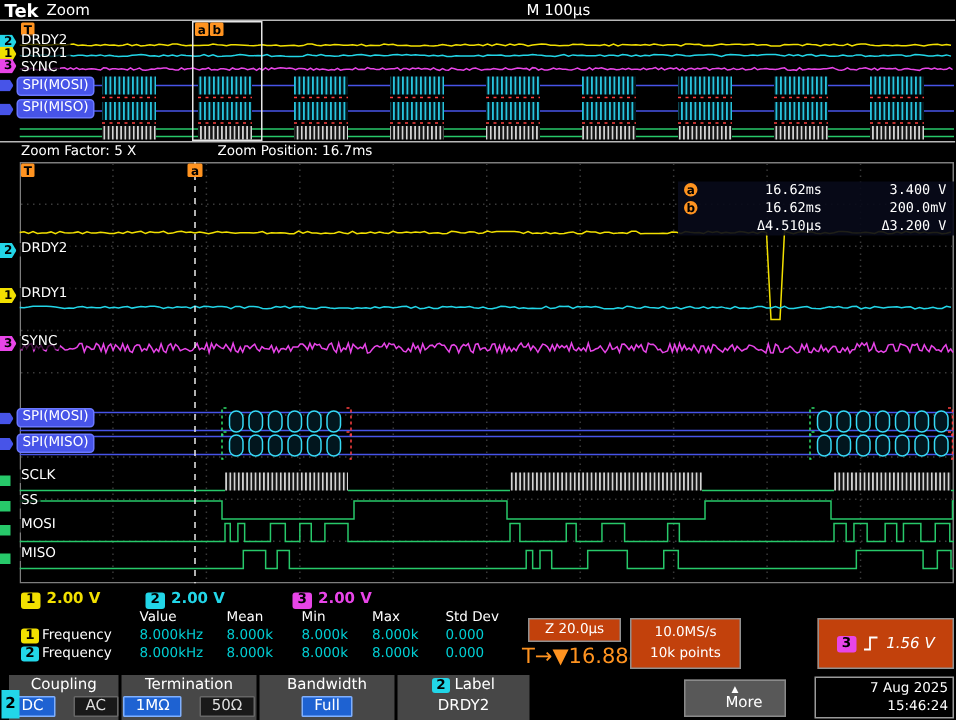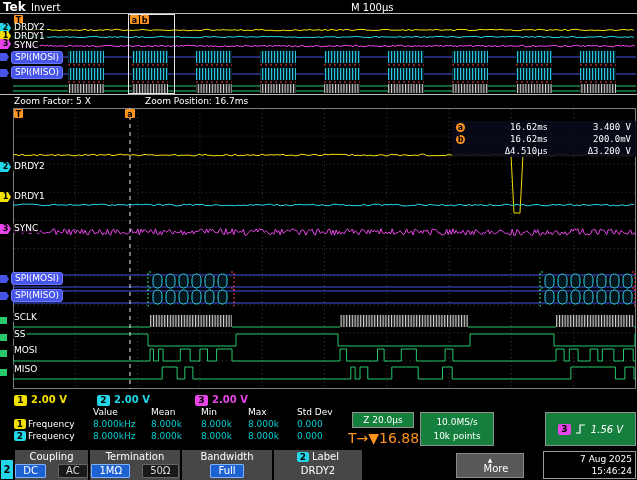--- a/index.html
+++ b/index.html
@@ -29,27 +29,27 @@
   .oc{display:inline-block;width:9px;height:9px;border-radius:50%;background:var(--accent_orange);
       color:#000;font:bold 8px/9px "DejaVu Sans",sans-serif;text-align:center;}
   .rtime{width:76px;text-align:right;font-family:"DejaVu Sans Mono",monospace;font-size:9px;}
   .rval{flex:1;text-align:right;padding-right:5px;font-family:"DejaVu Sans Mono",monospace;font-size:9px;}
   .scaletxt{font-size:10px;font-weight:bold;}
   .c1{color:var(--ch1);} .c2{color:var(--ch2);} .c3{color:var(--ch3);}
   .mline{display:flex;font-size:9px;line-height:11px;}
   .cch{width:14px;} .cname{width:65px;color:#fff;}
   .col1{width:58px;} .col2{width:50px;} .col3{width:47px;} .col4{width:49px;} .col5{width:54px;}
   .mhead{color:#fff;} .mvals{color:var(--measure_value);}
-  .box{border:1px solid #909090;box-sizing:border-box;background:#15803d;}
+  .box{border:1px solid #909090;box-sizing:border-box;background:#c2410c;}
   .zbox{left:352px;top:412px;width:62px;height:16px;font-size:9px;line-height:14px;text-align:center;}
   .trigtime{left:348px;top:430px;font-size:14px;color:var(--accent_orange);white-space:nowrap;}
   .ratebox{left:420px;top:412px;width:74px;height:34px;font-size:9px;text-align:center;padding-top:2px;line-height:14px;}
   .trigbox{left:545px;top:412px;width:91px;height:34px;display:flex;align-items:center;justify-content:center;gap:4px;}
   .triglevel{font-size:10px;font-style:italic;}
-  .menubar{left:0;top:450px;width:637px;height:30px;background:#000;display:flex;gap:2px;padding-left:15px;box-sizing:border-box;}
+  .menubar{left:0;top:450px;width:637px;height:30px;background:#000;display:flex;gap:2px;padding-left:6px;box-sizing:border-box;}
   .mcol{background:#474747;height:30px;display:flex;flex-direction:column;align-items:center;box-sizing:border-box;}
   .mtitle{font-size:10px;line-height:13px;color:#fff;display:flex;gap:3px;align-items:center;white-space:nowrap;}
   .mopts{display:flex;gap:12px;align-items:center;flex:1;padding-bottom:2px;}
   .mopt{font-size:10px;line-height:12px;padding:0 7px;background:#191919;color:#ddd;border:1px solid #666;border-radius:1px;cursor:pointer;}
   .mopt.sel{background:var(--selected_blue);color:#fff;border-color:#7fb0ff;}
   .mval{font-size:10px;color:#fff;line-height:14px;}
   .morebtn{left:456px;top:453px;width:68px;height:25px;background:#585858;border:1px solid #8a8a8a;
            display:flex;flex-direction:column;align-items:center;justify-content:center;box-sizing:border-box;cursor:pointer;}
   .morearrow{font-size:6px;line-height:6px;color:#fff;}
   .moretxt{font-size:10px;line-height:11px;color:#fff;margin-left:12px;}
@@ -58,21 +58,21 @@
   .corner{left:1px;top:460px;width:12px;height:19px;background:var(--ch2);color:#000;
           font:bold 10px/19px "DejaVu Sans",sans-serif;text-align:center;}
 </style>
 </head>
 <body>
 
 <div class="screen">
 
   <div class="topbar abs">
     <span class="brand abs">Tek</span>
-    <span class="status abs">Invert</span>
+    <span class="status abs">Zoom</span>
     <span class="timebase abs">M 100μs</span>
   </div>
 
   <div class="ovwrap abs">
     <svg id="ov-svg" width="623" height="80" style="left:13px;top:0;">
         <defs>
           <pattern id="buspat" width="3" height="14" patternUnits="userSpaceOnUse">
             <rect x="0" y="0" width="3" height="14" fill="#03161c"></rect>
             <rect x="0" y="0" width="1.2" height="14" fill="#27c3dc"></rect>
           </pattern>

